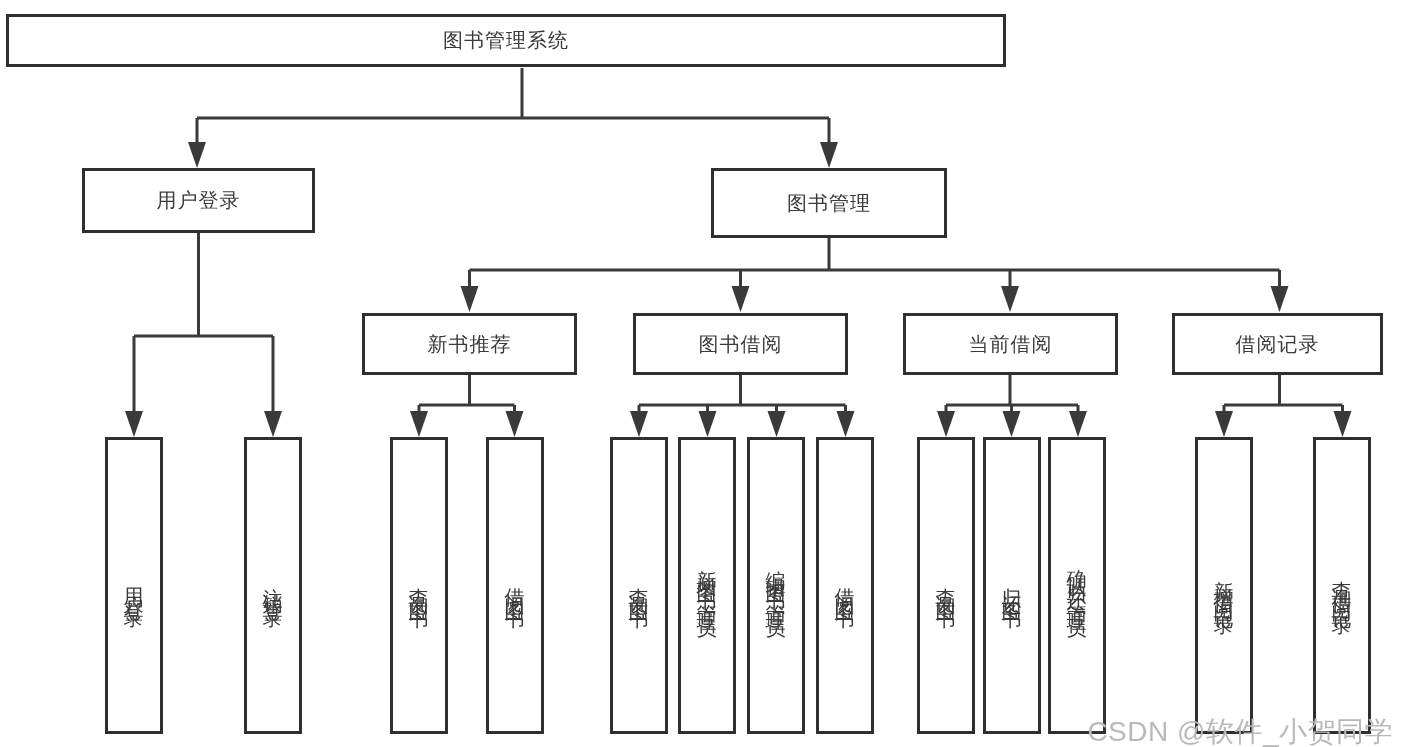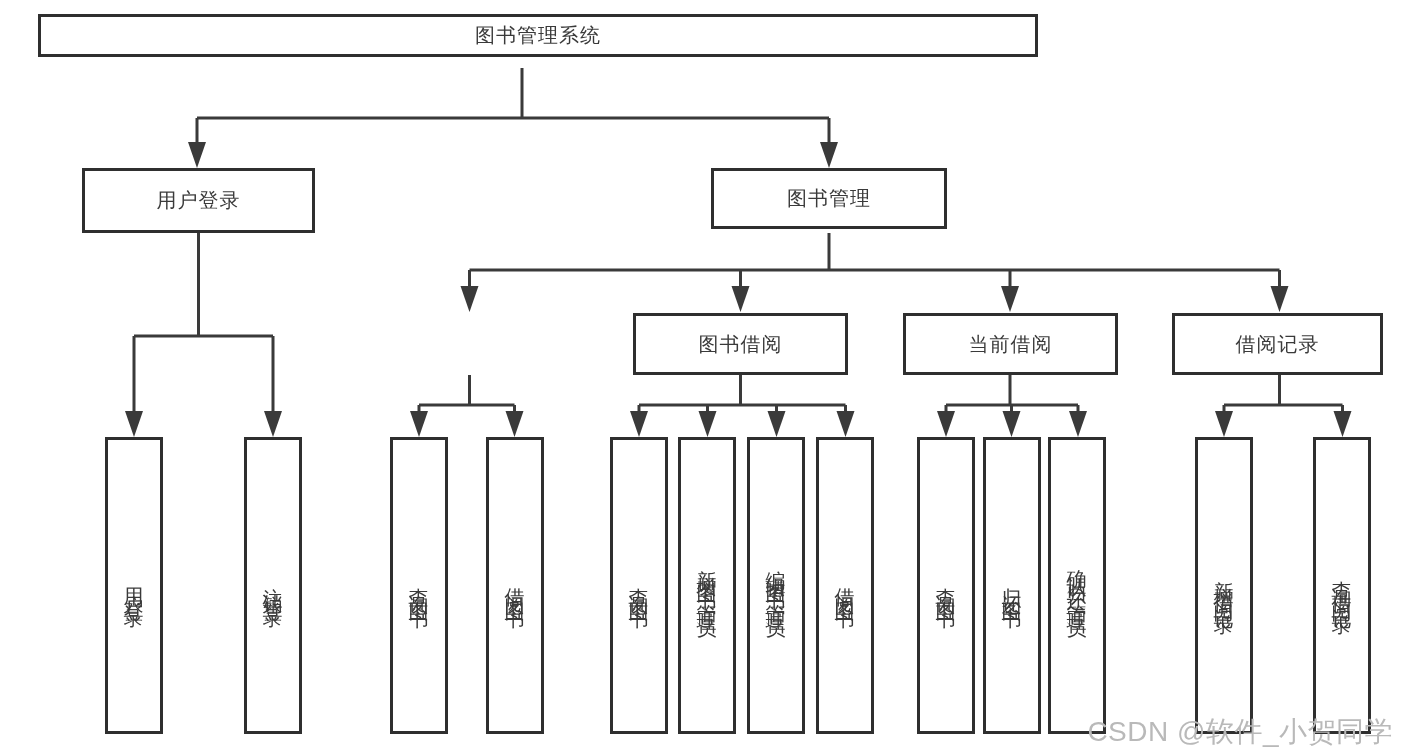--- a/index.html
+++ b/index.html
@@ -100,25 +100,26 @@
       <use href="#ah" transform="translate(776.5,437)"></use>
       <use href="#ah" transform="translate(845.5,437)"></use>
       <use href="#ah" transform="translate(946,437)"></use>
       <use href="#ah" transform="translate(1011.5,437)"></use>
       <use href="#ah" transform="translate(1078,437)"></use>
       <use href="#ah" transform="translate(1224,437)"></use>
       <use href="#ah" transform="translate(1342.5,437)"></use>
     </g>
   </svg>
 
-  <div class="hnode" style="left:38px; top:14px; width:1000px; height:43px;">图书管理系统</div>
+  <div class="hnode" style="left:6px; top:14px; width:1000px; height:53px;">图书管理系统</div>
 
   <div class="hnode" style="left:82px; top:168px; width:233px; height:65px;">用户登录</div>
-  <div class="hnode" style="left:711px; top:168px; width:236px; height:61px;">图书管理</div>
+  <div class="hnode" style="left:711px; top:168px; width:236px; height:70px;">图书管理</div>
 
+  <div class="hnode" style="left:362px; top:313px; width:215px; height:62px;">新书推荐</div>
   <div class="hnode" style="left:903px; top:313px; width:215px; height:62px;">当前借阅</div>
   <div class="hnode" style="left:633px; top:313px; width:215px; height:62px;">图书借阅</div>
   <div class="hnode" style="left:1172px; top:313px; width:211px; height:62px;">借阅记录</div>
 
   <div class="vnode" style="left:105px;">
     <span>用户登录</span>
   </div>
   <div class="vnode" style="left:244px;">
     <span>注销登录</span>
   </div>

